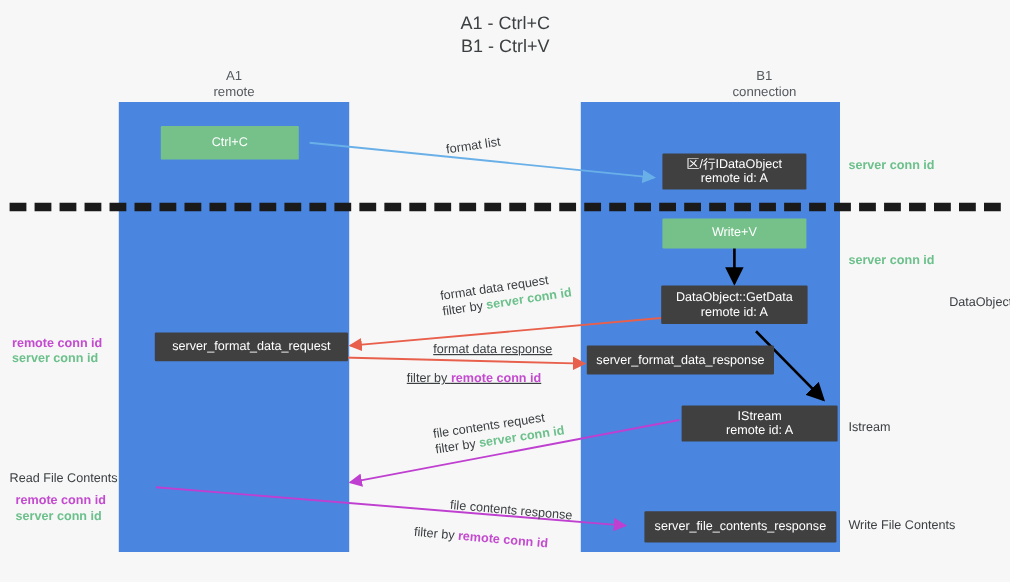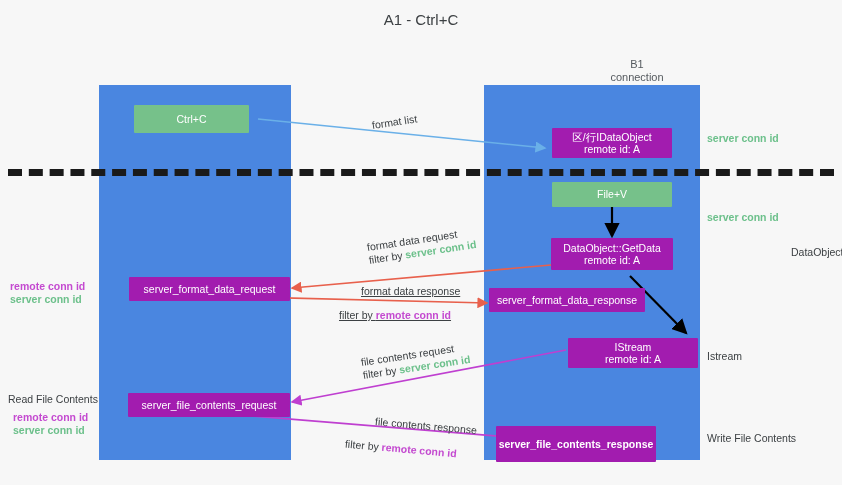--- a/index.html
+++ b/index.html
@@ -42,21 +42,21 @@
     flex-direction: column;
     align-items: center;
     justify-content: center;
     text-align: center;
     font-size: 10.5px;
     color: #ffffff;
     line-height: 12.5px;
     border-radius: 1px;
   }
   .box.green { background: #76c18a; }
-  .box.orange { background: #a21caf; }
+  .box.orange { background: #404040; }
   .side-label {
     position: absolute;
     font-size: 10.5px;
     color: #3c4043;
     line-height: 13px;
   }
   .tag-green {
     position: absolute;
     font-size: 10.5px;
     font-weight: bold;
@@ -103,22 +103,27 @@
     border-top: 7px dashed #1a1a1a;
   }
 </style>
 </head>
 <body>
 
 <div id="canvas">
 
   <div class="title">
     <div>A1 - Ctrl+C</div>
-  </div>
-
+    <div>B1 - Ctrl+V</div>
+  </div>
+
+  <div class="col-head" style="left:150px; top:58px; width:90px;">
+    <div>A1</div>
+    <div>remote</div>
+  </div>
   <div class="col-head" style="left:592px; top:58px; width:90px;">
     <div>B1</div>
     <div>connection</div>
   </div>
 
   <div class="lane" style="left:99px; top:85px; width:192px; height:375px;"></div>
   <div class="lane" style="left:484px; top:85px; width:216px; height:375px;"></div>
 
   <svg class="overlay" viewBox="0 0 842 485">
     <defs>
@@ -156,46 +161,43 @@
   <div class="box green" style="left:134px; top:105px; width:115px; height:28px;">
     <span>Ctrl+C</span>
   </div>
 
   <div class="box orange" style="left:552px; top:128px; width:120px; height:30px;">
     <span>区/行IDataObject</span>
     <span>remote id: A</span>
   </div>
 
   <div class="box green" style="left:552px; top:182px; width:120px; height:25px;">
-    <span>File+V</span>
+    <span>Write+V</span>
   </div>
 
   <div class="box orange" style="left:551px; top:238px; width:122px; height:32px;">
     <span>DataObject::GetData</span>
     <span>remote id: A</span>
   </div>
 
   <div class="box orange" style="left:129px; top:277px; width:161px; height:24px;">
     <span>server_format_data_request</span>
   </div>
 
   <div class="box orange" style="left:489px; top:288px; width:156px; height:24px;">
     <span>server_format_data_response</span>
   </div>
 
   <div class="box orange" style="left:568px; top:338px; width:130px; height:30px;">
     <span>IStream</span>
     <span>remote id: A</span>
   </div>
 
-  <div class="box orange" style="left:128px; top:393px; width:162px; height:24px;">
-    <span>server_file_contents_request</span>
-  </div>
-
-  <div class="box orange" style="left:496px; top:426px; width:160px; height:36px;font-weight:bold;">
+
+  <div class="box orange" style="left:537px; top:426px; width:160px; height:26px;">
     <span>server_file_contents_response</span>
   </div>
 
   <div class="tag-green" style="left:707px; top:132px;">server conn id</div>
   <div class="tag-green" style="left:707px; top:211px;">server conn id</div>
 
   <div class="side-label" style="left:749px; top:246px;margin-left:42px;">DataObject</div>
   <div class="side-label" style="left:707px; top:350px;">Istream</div>
   <div class="side-label" style="left:707px; top:432px;">Write File Contents</div>
 

